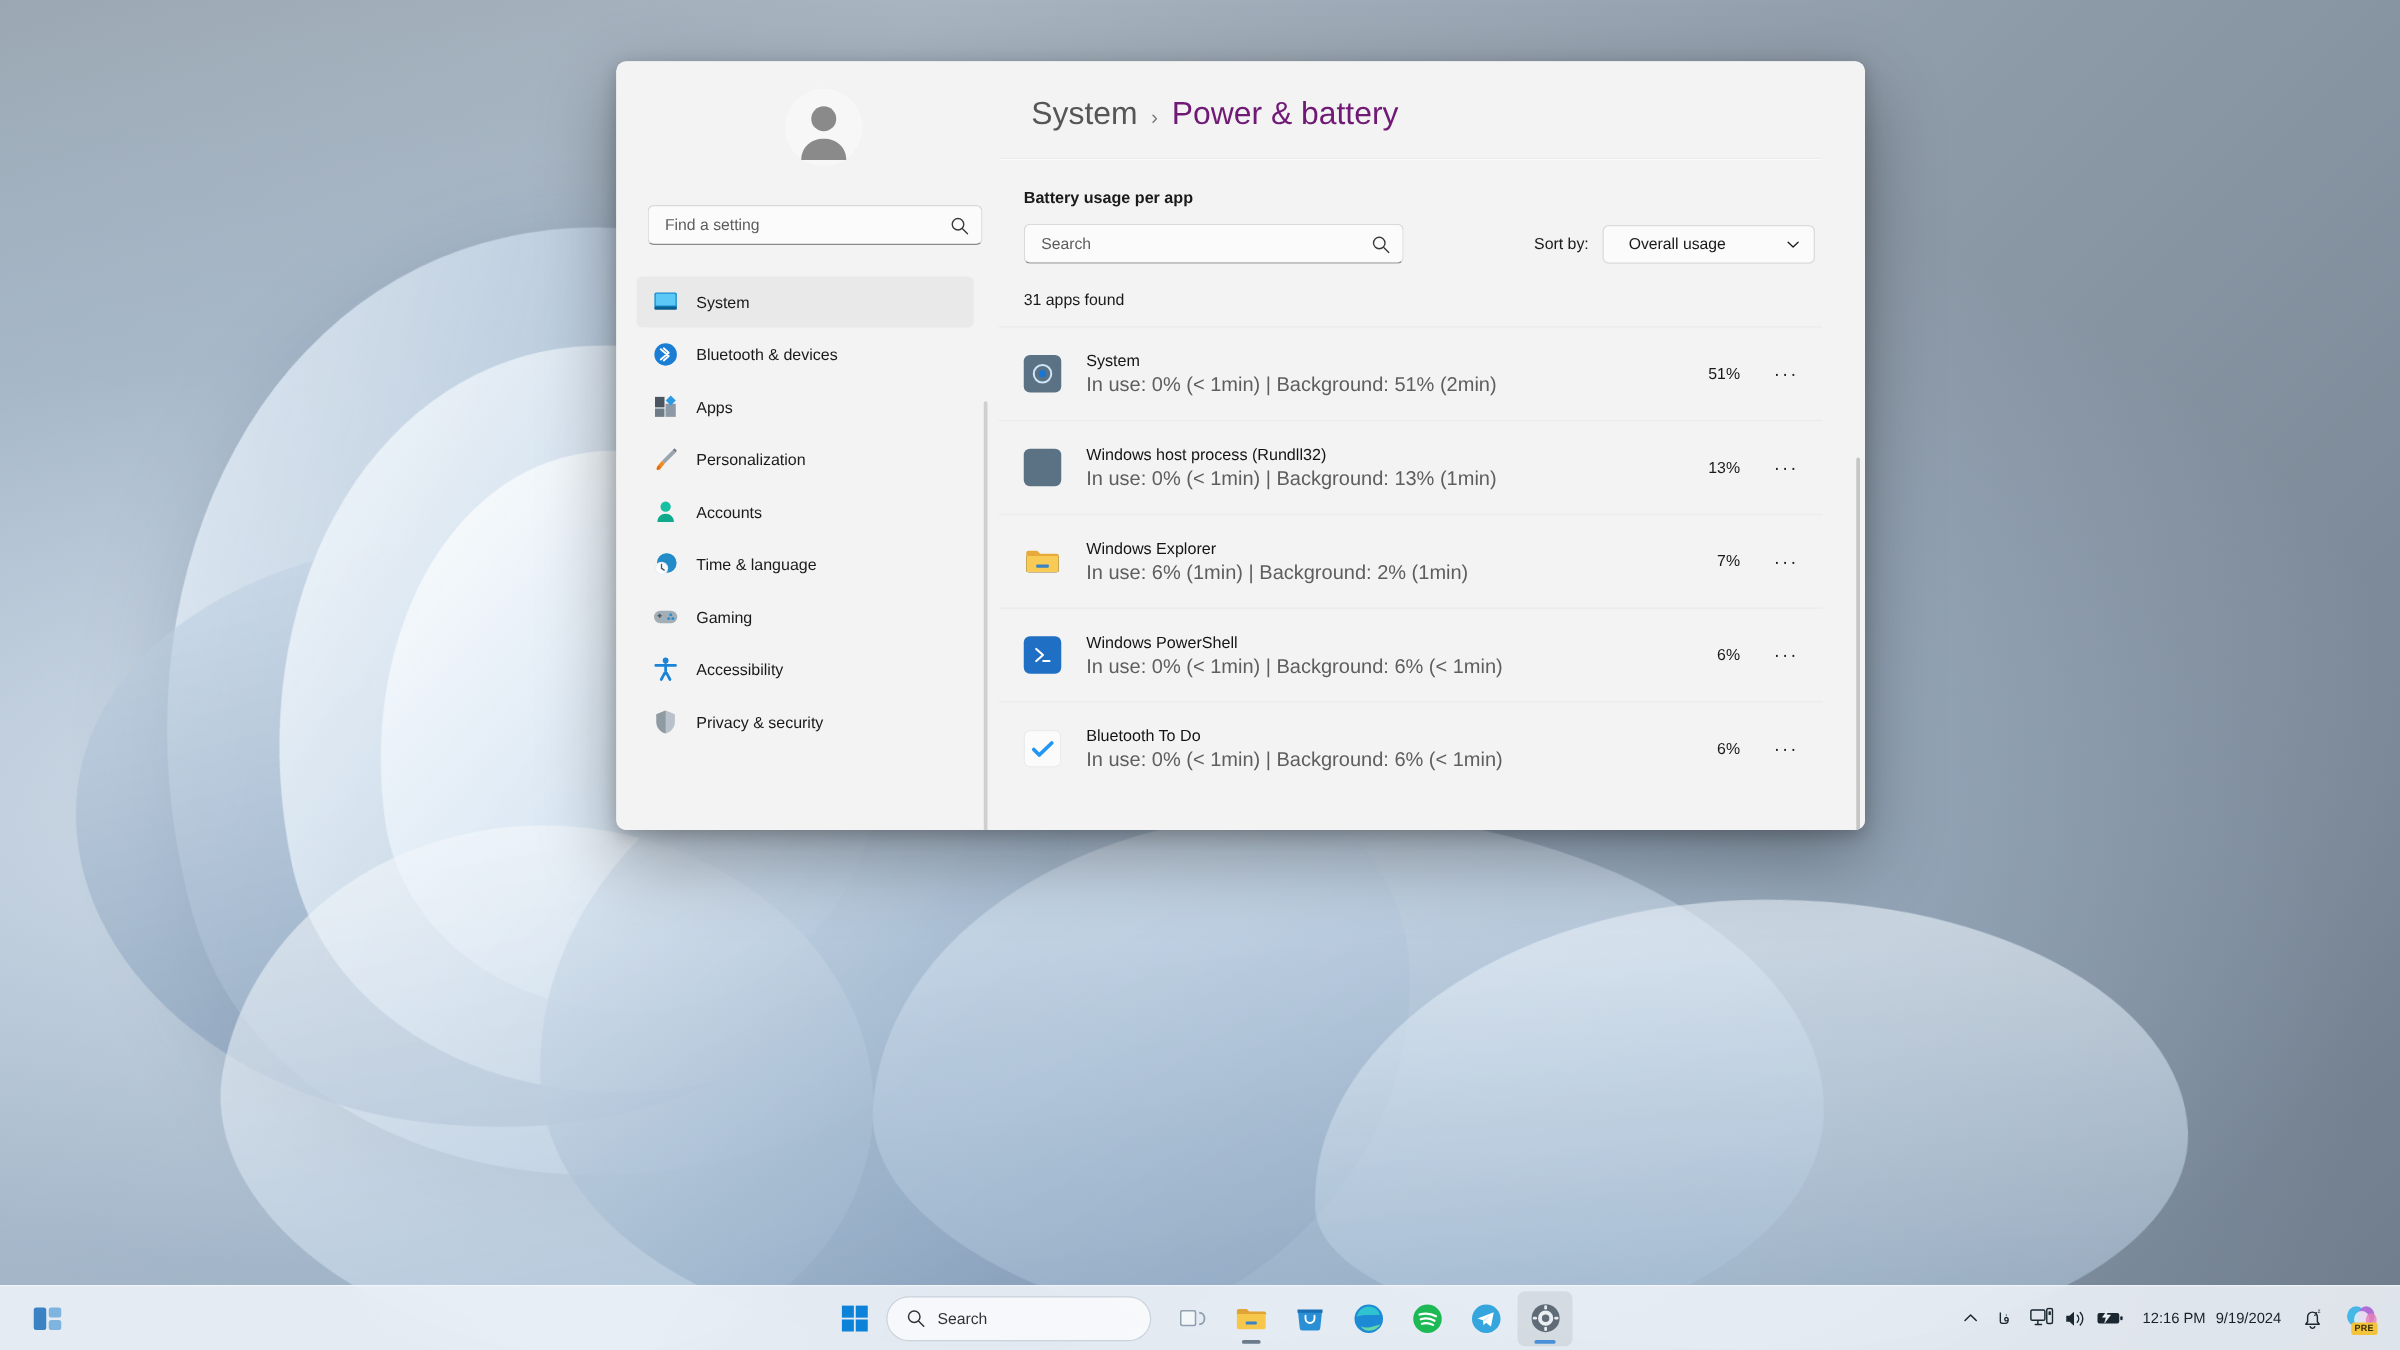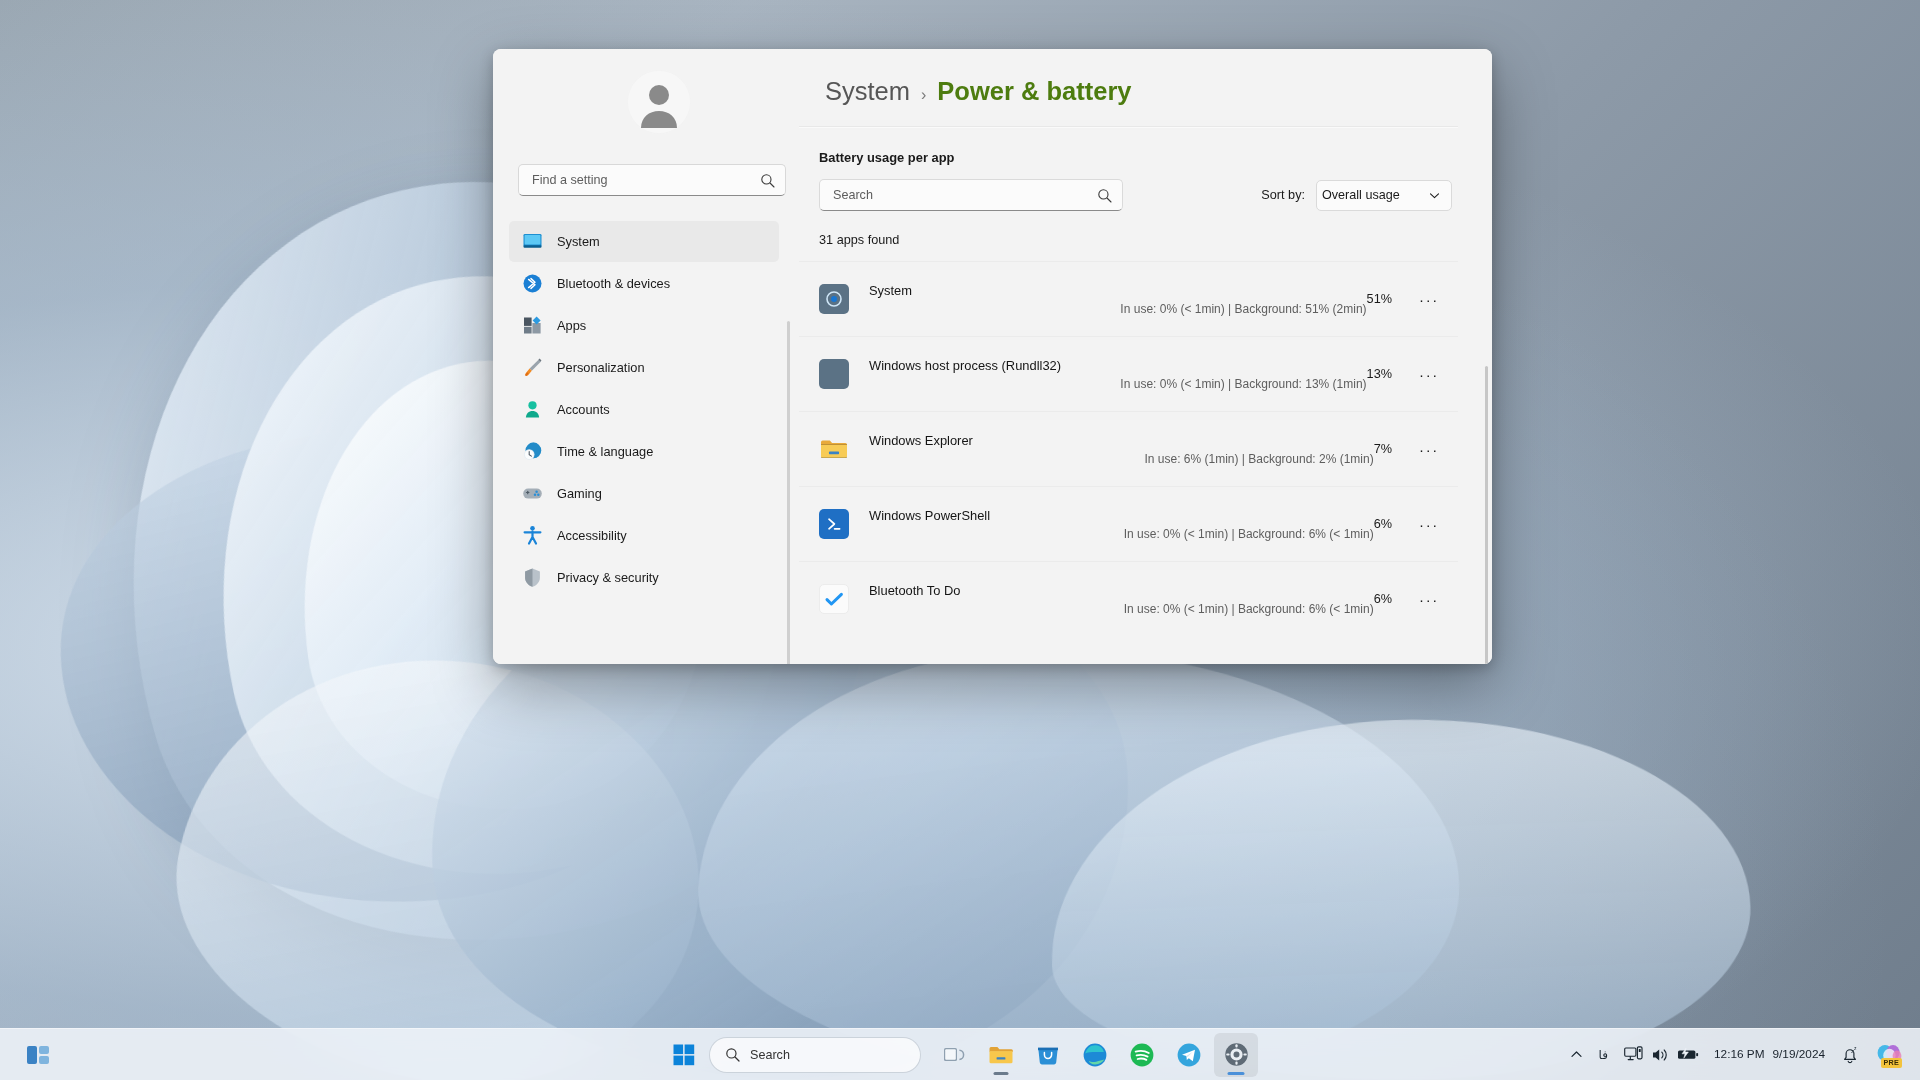--- a/index.html
+++ b/index.html
@@ -147,21 +147,21 @@
   .main {
     flex:1; min-width:0; display:flex; flex-direction:column;
     background:#f3f3f3; position:relative;
   }
   .breadcrumb {
     padding:28px 0 0 30px; display:flex; align-items:baseline; gap:11px;
     flex:0 0 auto;
   }
   .bc-parent { font-size:25.5px; color:#565656; font-weight:400; cursor:pointer; }
   .bc-sep { font-size:16px; color:#7a7a7a; }
-  .bc-current { font-size:25.5px; color:#4d7c0f; font-weight:700; }
+  .bc-current { font-size:25.5px; color:#701a75; font-weight:400; }
 
   .content-scroll {
     margin-top:20px; flex:1; min-height:0;
     position:relative; overflow:hidden;
     padding-right:20px; padding-left:2px;
   }
   .card-top-edge {
     height:2px; background:#fafafa;
     border-top:1px solid #e8e8e8;
     margin-left:2px; margin-right:14px;
@@ -182,23 +182,23 @@
     padding:0 10px 0 13px; cursor:text;
   }
   .app-search input {
     flex:1; border:none; outline:none; background:transparent;
     font-family:"Liberation Sans", sans-serif; font-size:12.6px; color:#1a1a1a;
   }
   .app-search input::placeholder { color:#5d5d5d; }
   .sort-group { margin-left:auto; display:flex; align-items:center; gap:11px; }
   .sort-label { font-size:12.7px; color:#1a1a1a; }
   .sort-select {
-    width:136px; height:31px; background:#fbfbfb;
+    width:170px; height:31px; background:#fbfbfb;
     border:1px solid #dadada; border-radius:5px;
-    display:flex; align-items:center; padding:0 11px 0 5px;
+    display:flex; align-items:center; padding:0 11px 0 20px;
     cursor:pointer;
   }
   .sort-value { font-size:12.6px; color:#1a1a1a; }
   .sort-chev { margin-left:auto; }
 
   .apps-found { font-size:12.7px; color:#1a1a1a; padding:22px 0 0 20px; }
 
   .app-list { margin-top:14px; }
   .app-row {
     display:flex; align-items:center;
@@ -206,21 +206,21 @@
     border-top:1px solid #ebebeb;
     cursor:default;
   }
   .app-icon {
     width:30px; height:30px; border-radius:5px; flex:0 0 30px;
     margin-right:20px; display:flex; align-items:center; justify-content:center;
     overflow:hidden;
   }
   .app-text { flex:1; min-width:0; }
   .app-name { font-size:12.9px; color:#151515; margin-bottom:4px; }
-  .app-detail { font-size:12px; color:#5e5e5e;text-align:right; }
+  .app-detail { font-size:16px; color:#5e5e5e; }
   .app-pct { font-size:12.7px; color:#1a1a1a; margin-right:22px; }
   .row-more {
     width:30px; height:28px; border-radius:4px;
     display:flex; align-items:center; justify-content:center;
     cursor:pointer; color:#1a1a1a; font-size:15px; letter-spacing:1.6px;
   }
 
   .main-scrollbar {
     position:absolute; right:4px; top:240px;
     width:3px; height:300px; background:#c6c6c6; border-radius:2px;

